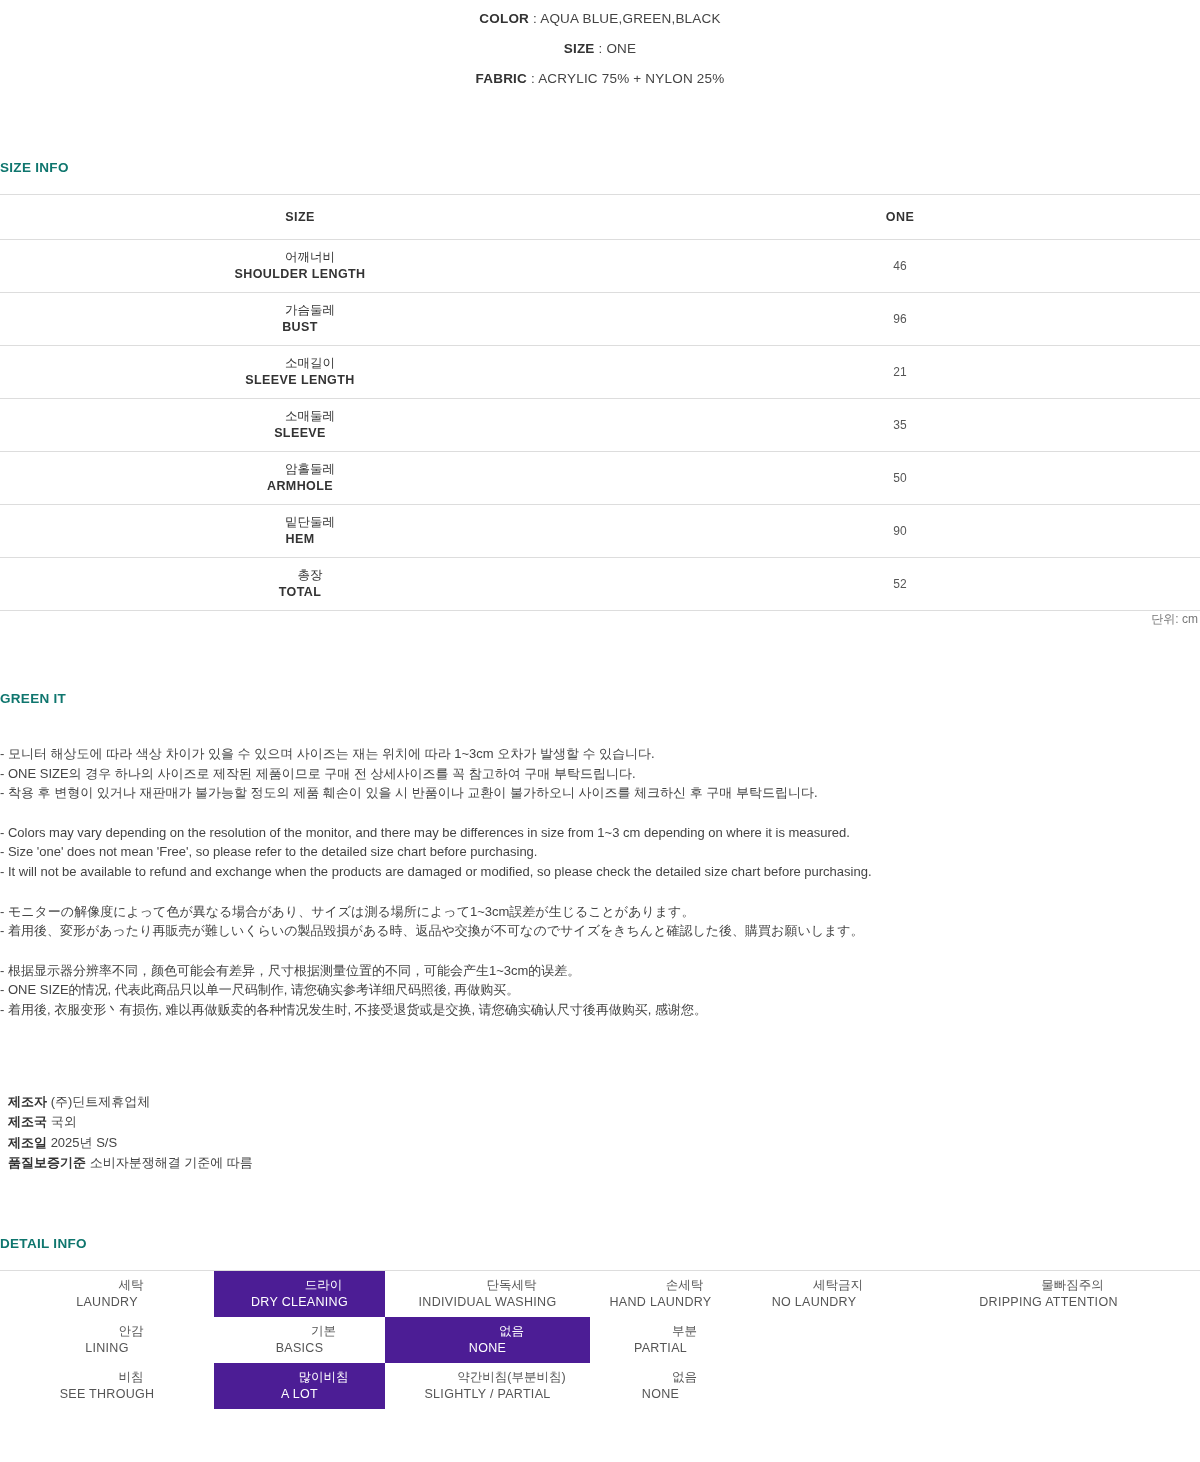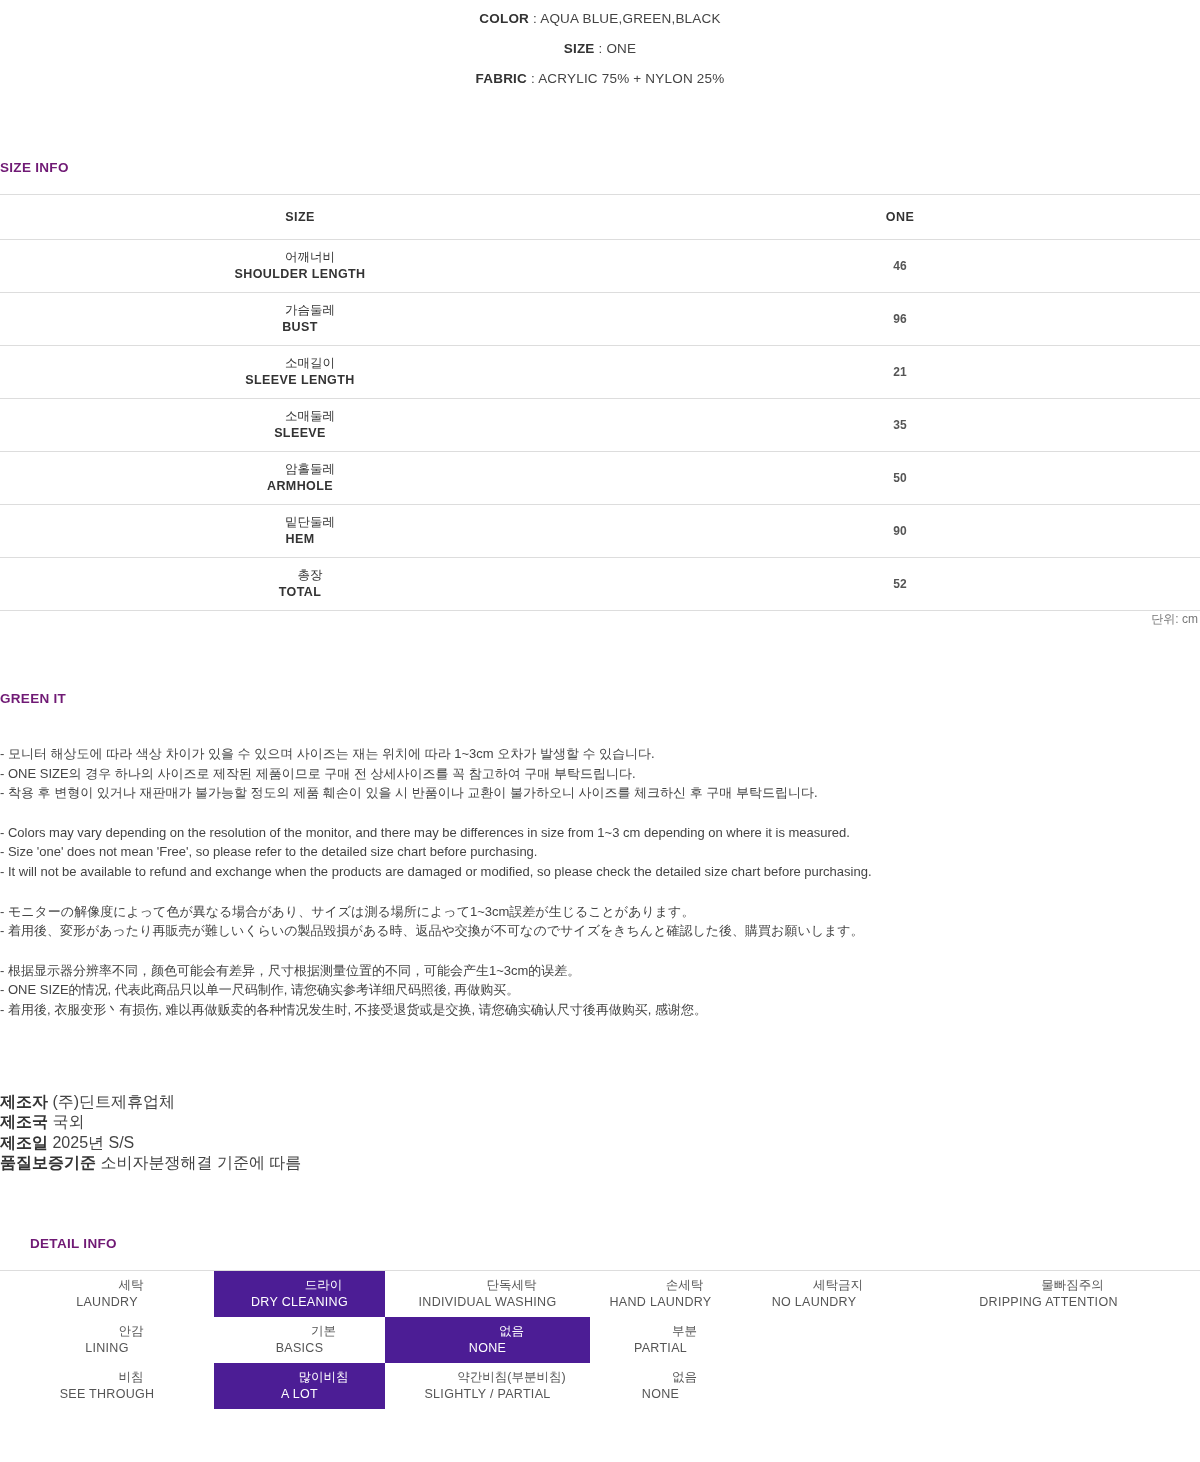--- a/index.html
+++ b/index.html
@@ -32,26 +32,26 @@
   }
   .spec-line .k {
     font-weight: bold;
     color: #333;
   }
 
   
   .section-title {
     font-size: 13.5px;
     font-weight: bold;
-    color: #701a75;
+    color: #0f766e;
     letter-spacing: 0.3px;
   }
   .sect-size-info { margin-top: 66px; }
   .sect-check-it { margin-top: 63px; }
-  .sect-detail-info { margin-top: 62px; padding-left: 30px; }
+  .sect-detail-info { margin-top: 62px; }
 
   
   table.size-table {
     width: 1200px;
     border-collapse: collapse;
     margin-top: 19px;
     table-layout: fixed;
   }
   table.size-table th,
   table.size-table td {
@@ -74,21 +74,21 @@
     line-height: 17px;
     color: #333;
     font-weight: bold;
     padding: 4px 0;
   }
   table.size-table td.row-label .kr { display: block; font-weight: normal; padding-left: 20px; }
   table.size-table td.row-label .en { display: block; font-weight: bold; letter-spacing: 0.4px; }
   table.size-table td.row-value {
     font-size: 12px;
     color: #555;
-    font-weight: bold;
+    font-weight: normal;
     text-align: center;
   }
   .unit-note {
     text-align: right;
     font-size: 12px;
     color: #777;
     margin-top: 0;
     padding-right: 2px;
   }
 
@@ -102,23 +102,24 @@
   .notice p {
     margin: 0;
   }
   .notice .gap {
     height: 20px;
   }
 
   
   .manufacture {
     margin-top: 72px;
-    font-size: 16px;
+    font-size: 13px;
     color: #444;
     line-height: 20.5px;
+    margin-left: 8px;
   }
   .manufacture .k {
     font-weight: bold;
     color: #333;
   }
 
   
   .detail-table {
     width: 1200px;
     border-collapse: collapse;

